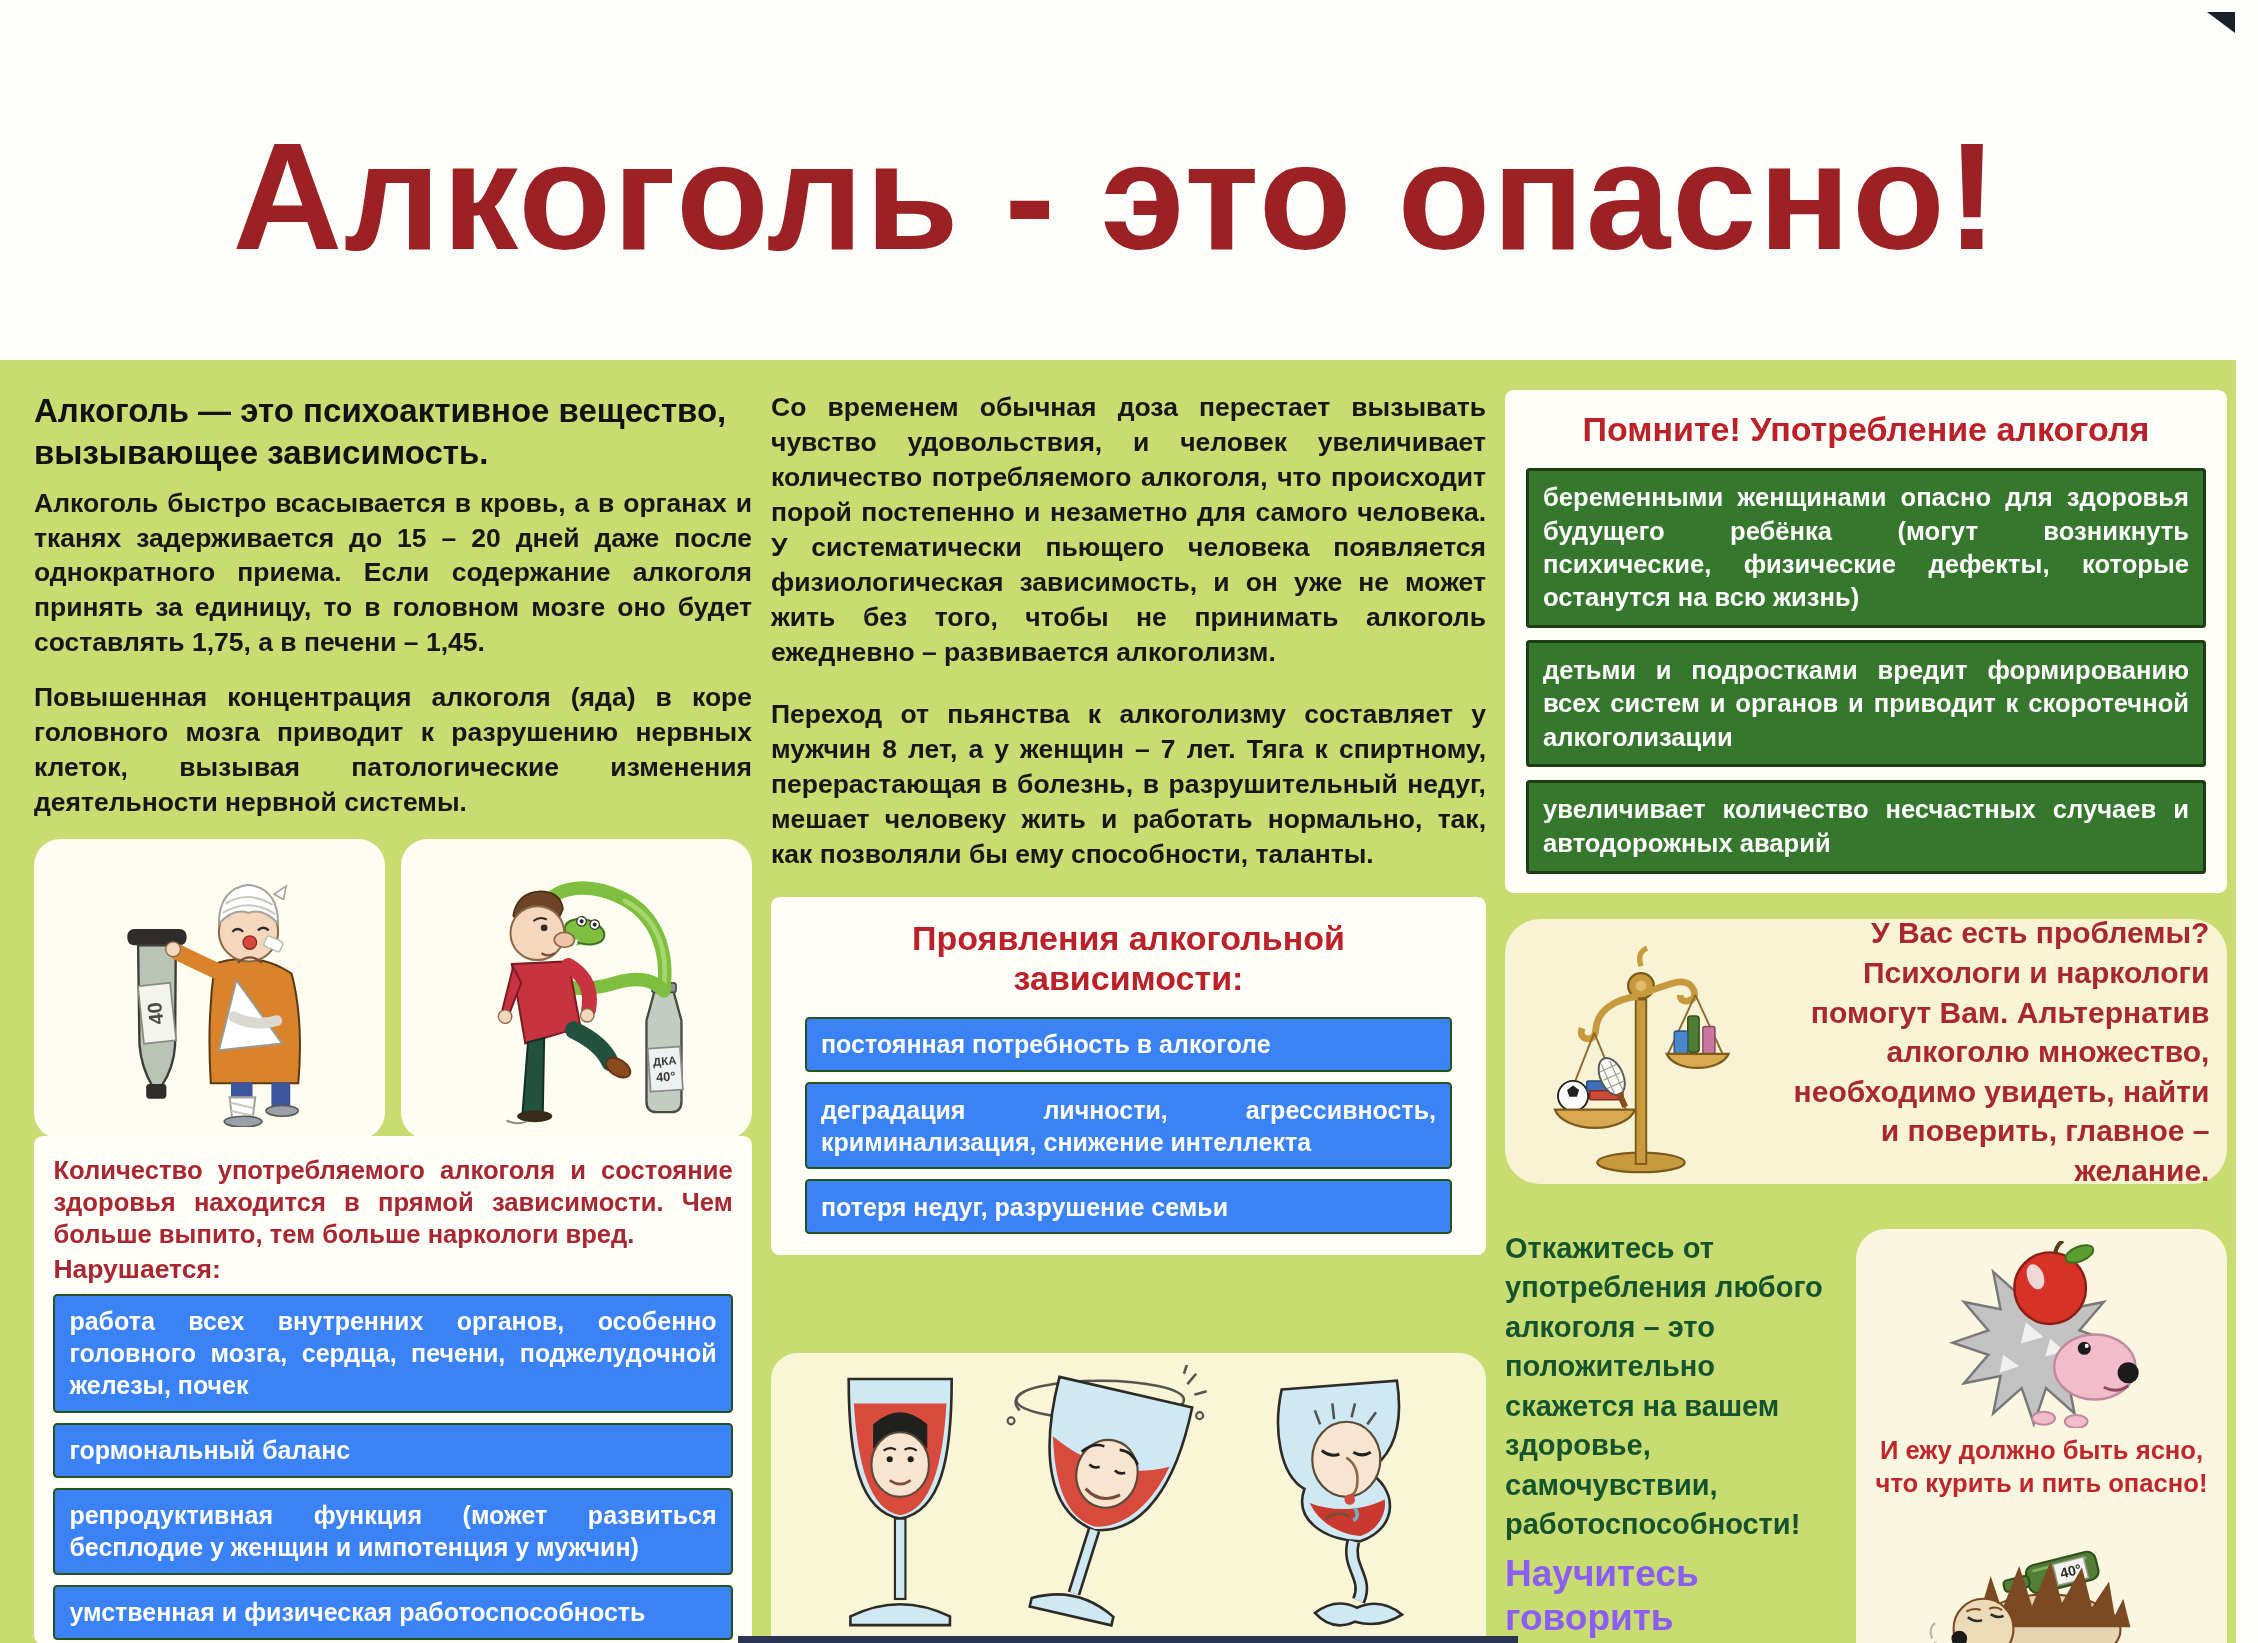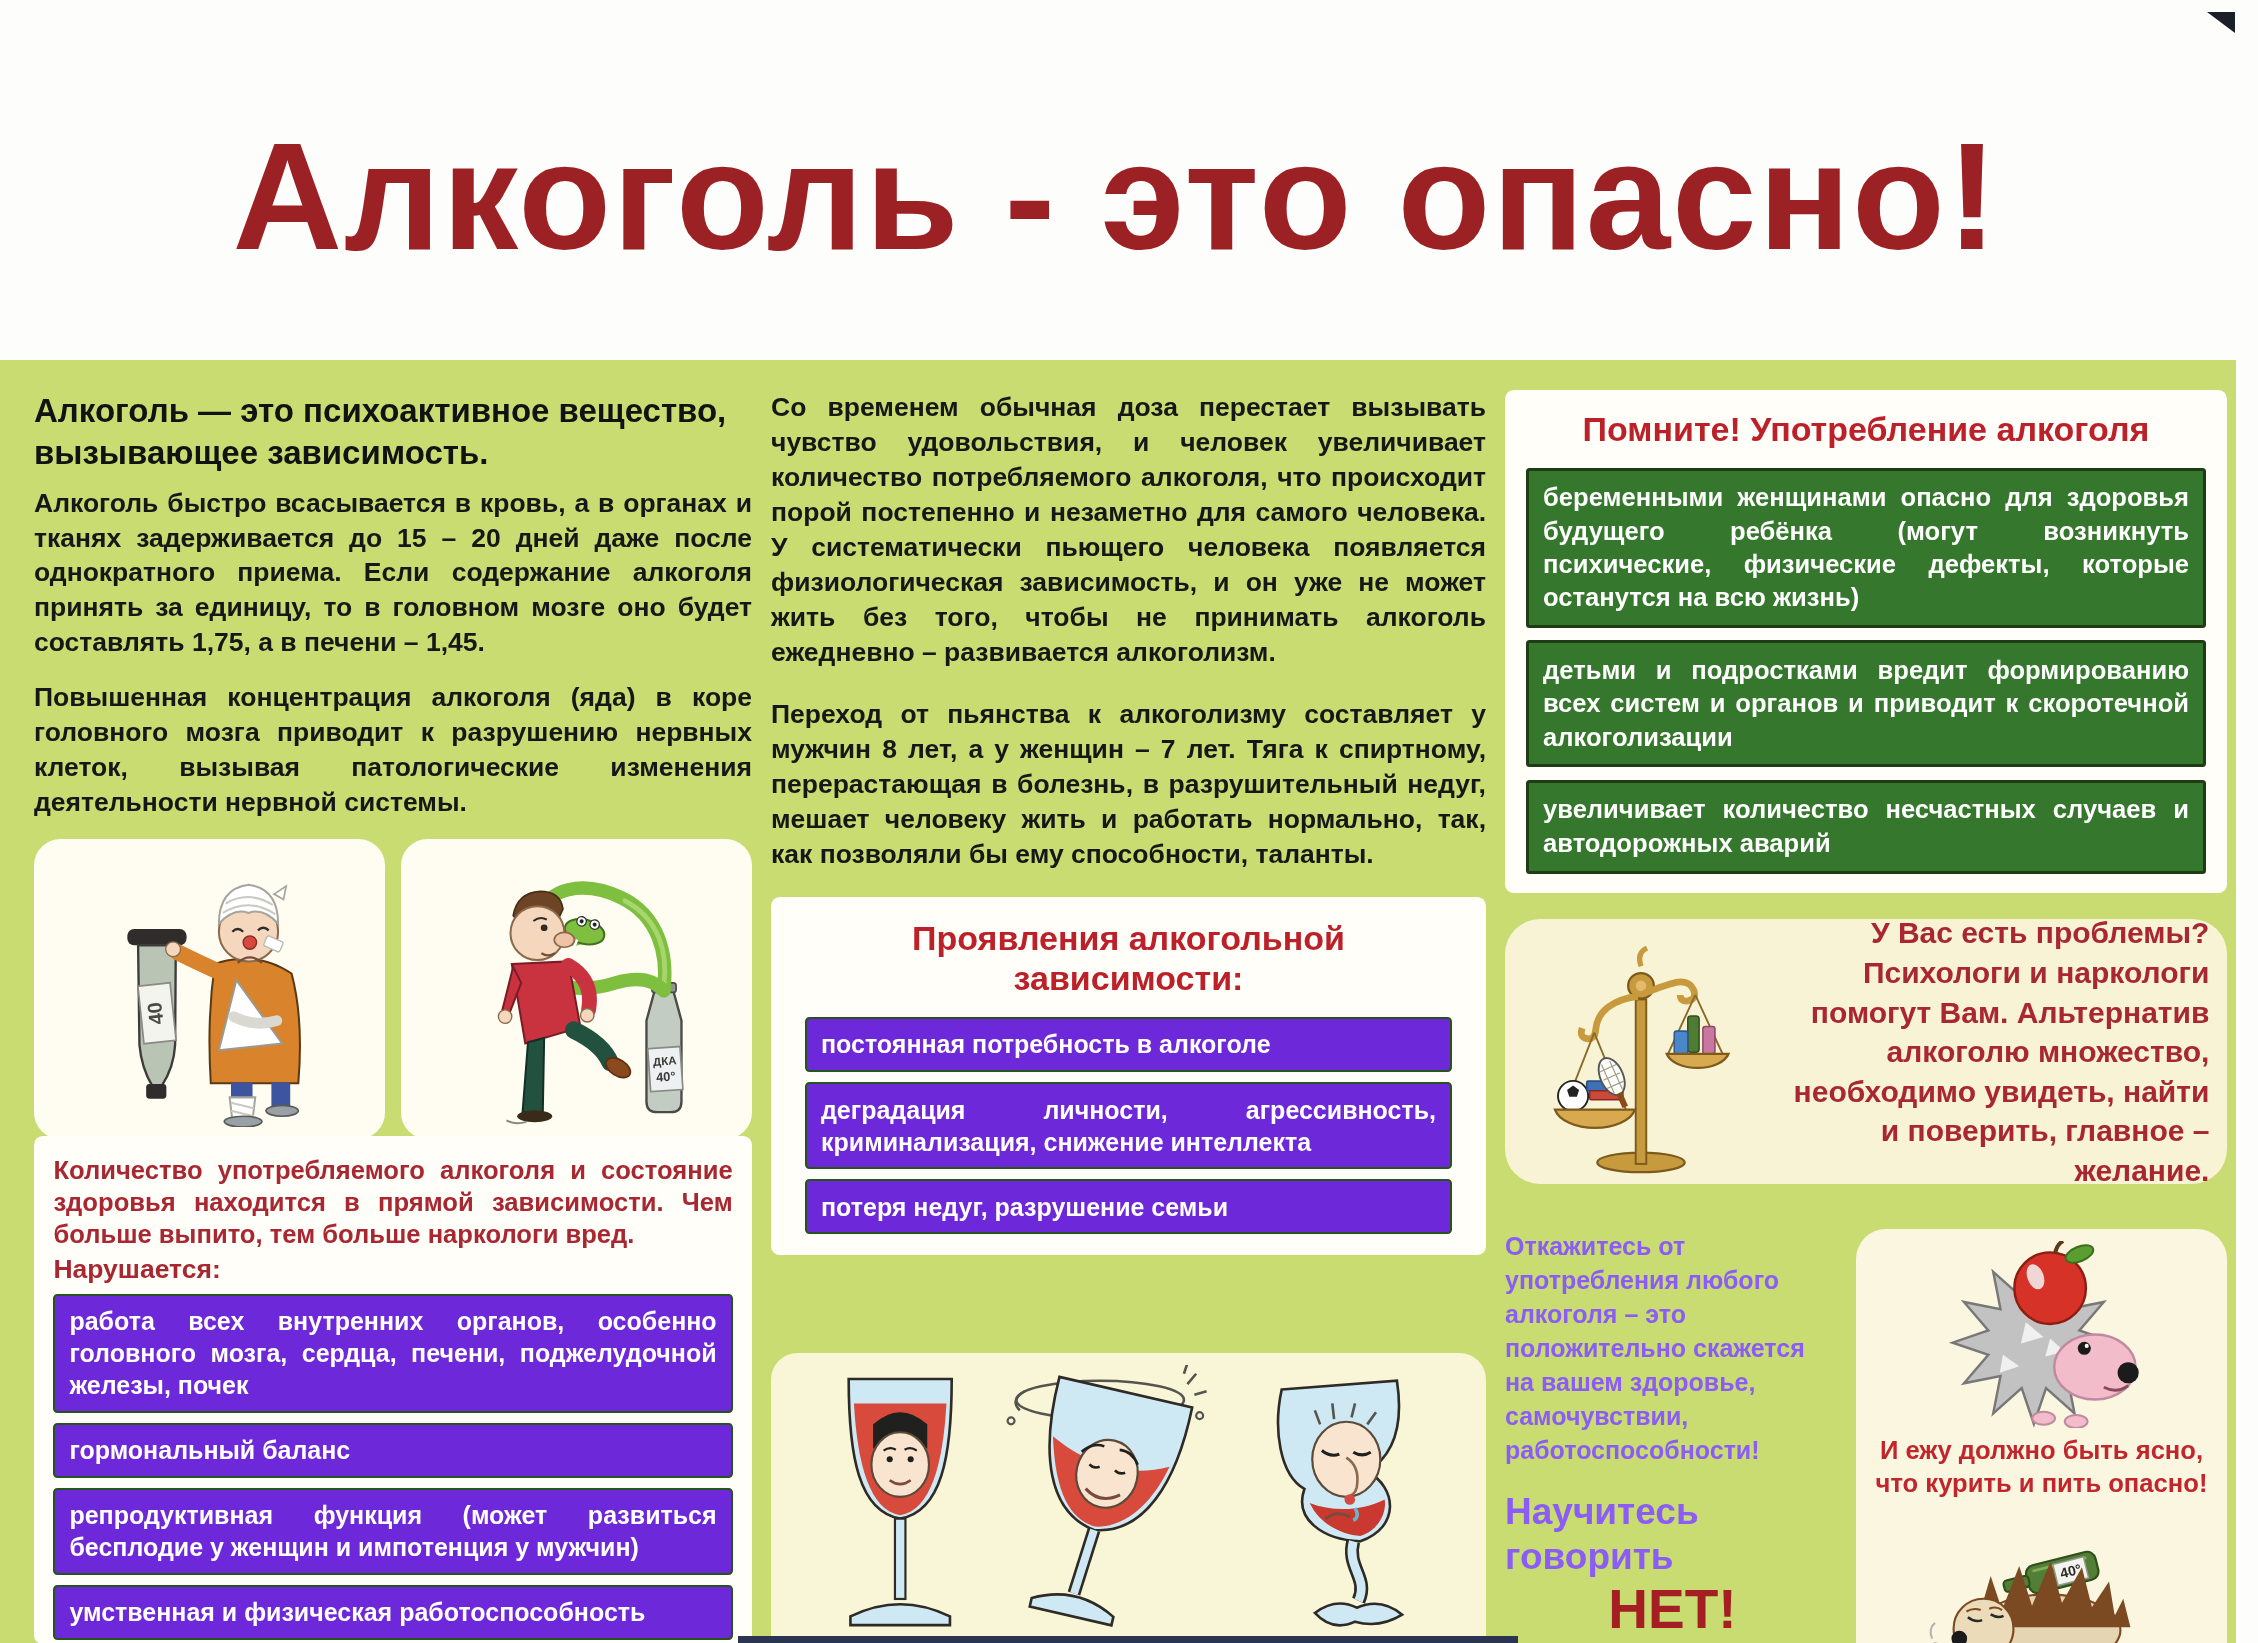--- a/index.html
+++ b/index.html
@@ -35,21 +35,21 @@
     background:#fffdf2;border-radius:26.5px;width:351px;height:300px;
     display:flex;align-items:center;justify-content:center;overflow:hidden;
   }
   .illus-card svg{width:92%;height:92%;}
   .white-card{background:#fffef8;border-radius:8.8px;}
   .harm-card{position:absolute;left:0;bottom:0;width:100%;height:508px;box-sizing:border-box;
     padding:17.6px 19.4px;overflow:hidden;}
   .harm-lead{font-size:25.6px;line-height:1.26;color:#a82731;text-align:justify;margin:0;}
   .harm-label{font-size:26.5px;color:#a82731;margin:3.5px 0 8.8px;}
   .gbar{
-    background:#6d28d9;border:2.6px solid #26541d;border-radius:4.4px;color:#ffffff;
+    background:#3b82f6;border:2.6px solid #26541d;border-radius:4.4px;color:#ffffff;
     font-size:25px;line-height:1.28;padding:9.7px 14px;margin-bottom:9.7px;text-align:justify;
   }
   .gbar:last-child{margin-bottom:0;}
   
   .manifest-card{margin-top:25px;padding:21px 34px;}
   .card-heading{font-size:34px;line-height:1.2;color:#bc2129;text-align:center;margin:0 0 17.6px;}
   .wine-card{
     position:absolute;left:0;bottom:0;width:100%;height:291px;background:#f9f5d7;
     border-radius:26.5px 26.5px 0 0;display:flex;align-items:flex-end;justify-content:center;overflow:hidden;
   }
@@ -62,21 +62,21 @@
   }
   .gbox:last-child{margin-bottom:0;}
   .problems-card{
     margin-top:26.5px;height:265px;background:#f8f3d5;border-radius:35px;
     display:flex;align-items:center;padding:8.8px 17.6px 8.8px 7px;box-sizing:border-box;gap:5.3px;
   }
   .problems-card svg{width:258px;height:249px;flex:none;}
   .problems-text{flex:1;font-size:30px;line-height:1.32;color:#a82731;text-align:right;}
   .right-bottom{position:absolute;left:0;bottom:0;width:100%;height:415px;display:flex;gap:16px;}
   .refuse-wrap{width:335px;flex:none;display:flex;flex-direction:column;justify-content:space-between;}
-  .refuse-text{font-size:25px;line-height:1.36;color:#8b5cf6;text-align:left;margin:0;}
+  .refuse-text{font-size:29px;line-height:1.36;color:#14532d;text-align:left;margin:0;}
   .learn-say{font-size:37px;line-height:1.2;color:#8b5cf6;text-align:left;margin:7px 0 0;}
   .no-word{font-size:55px;line-height:1.05;color:#a41e24;text-align:center;margin:1.8px 0 5.3px;}
   .hedgehog-card{
     flex:1;background:#faf6df;border-radius:30px 30px 0 0;padding:12.4px 8.8px 0;
     display:flex;flex-direction:column;align-items:center;overflow:hidden;box-sizing:border-box;
   }
   .hedgehog-card svg{flex:none;}
   .hedgehog-caption{font-size:25.6px;line-height:1.3;color:#c0262c;text-align:center;margin:5.3px 0;}
   svg text{font-family:"Liberation Sans",sans-serif;font-weight:bold;}
 </style>

